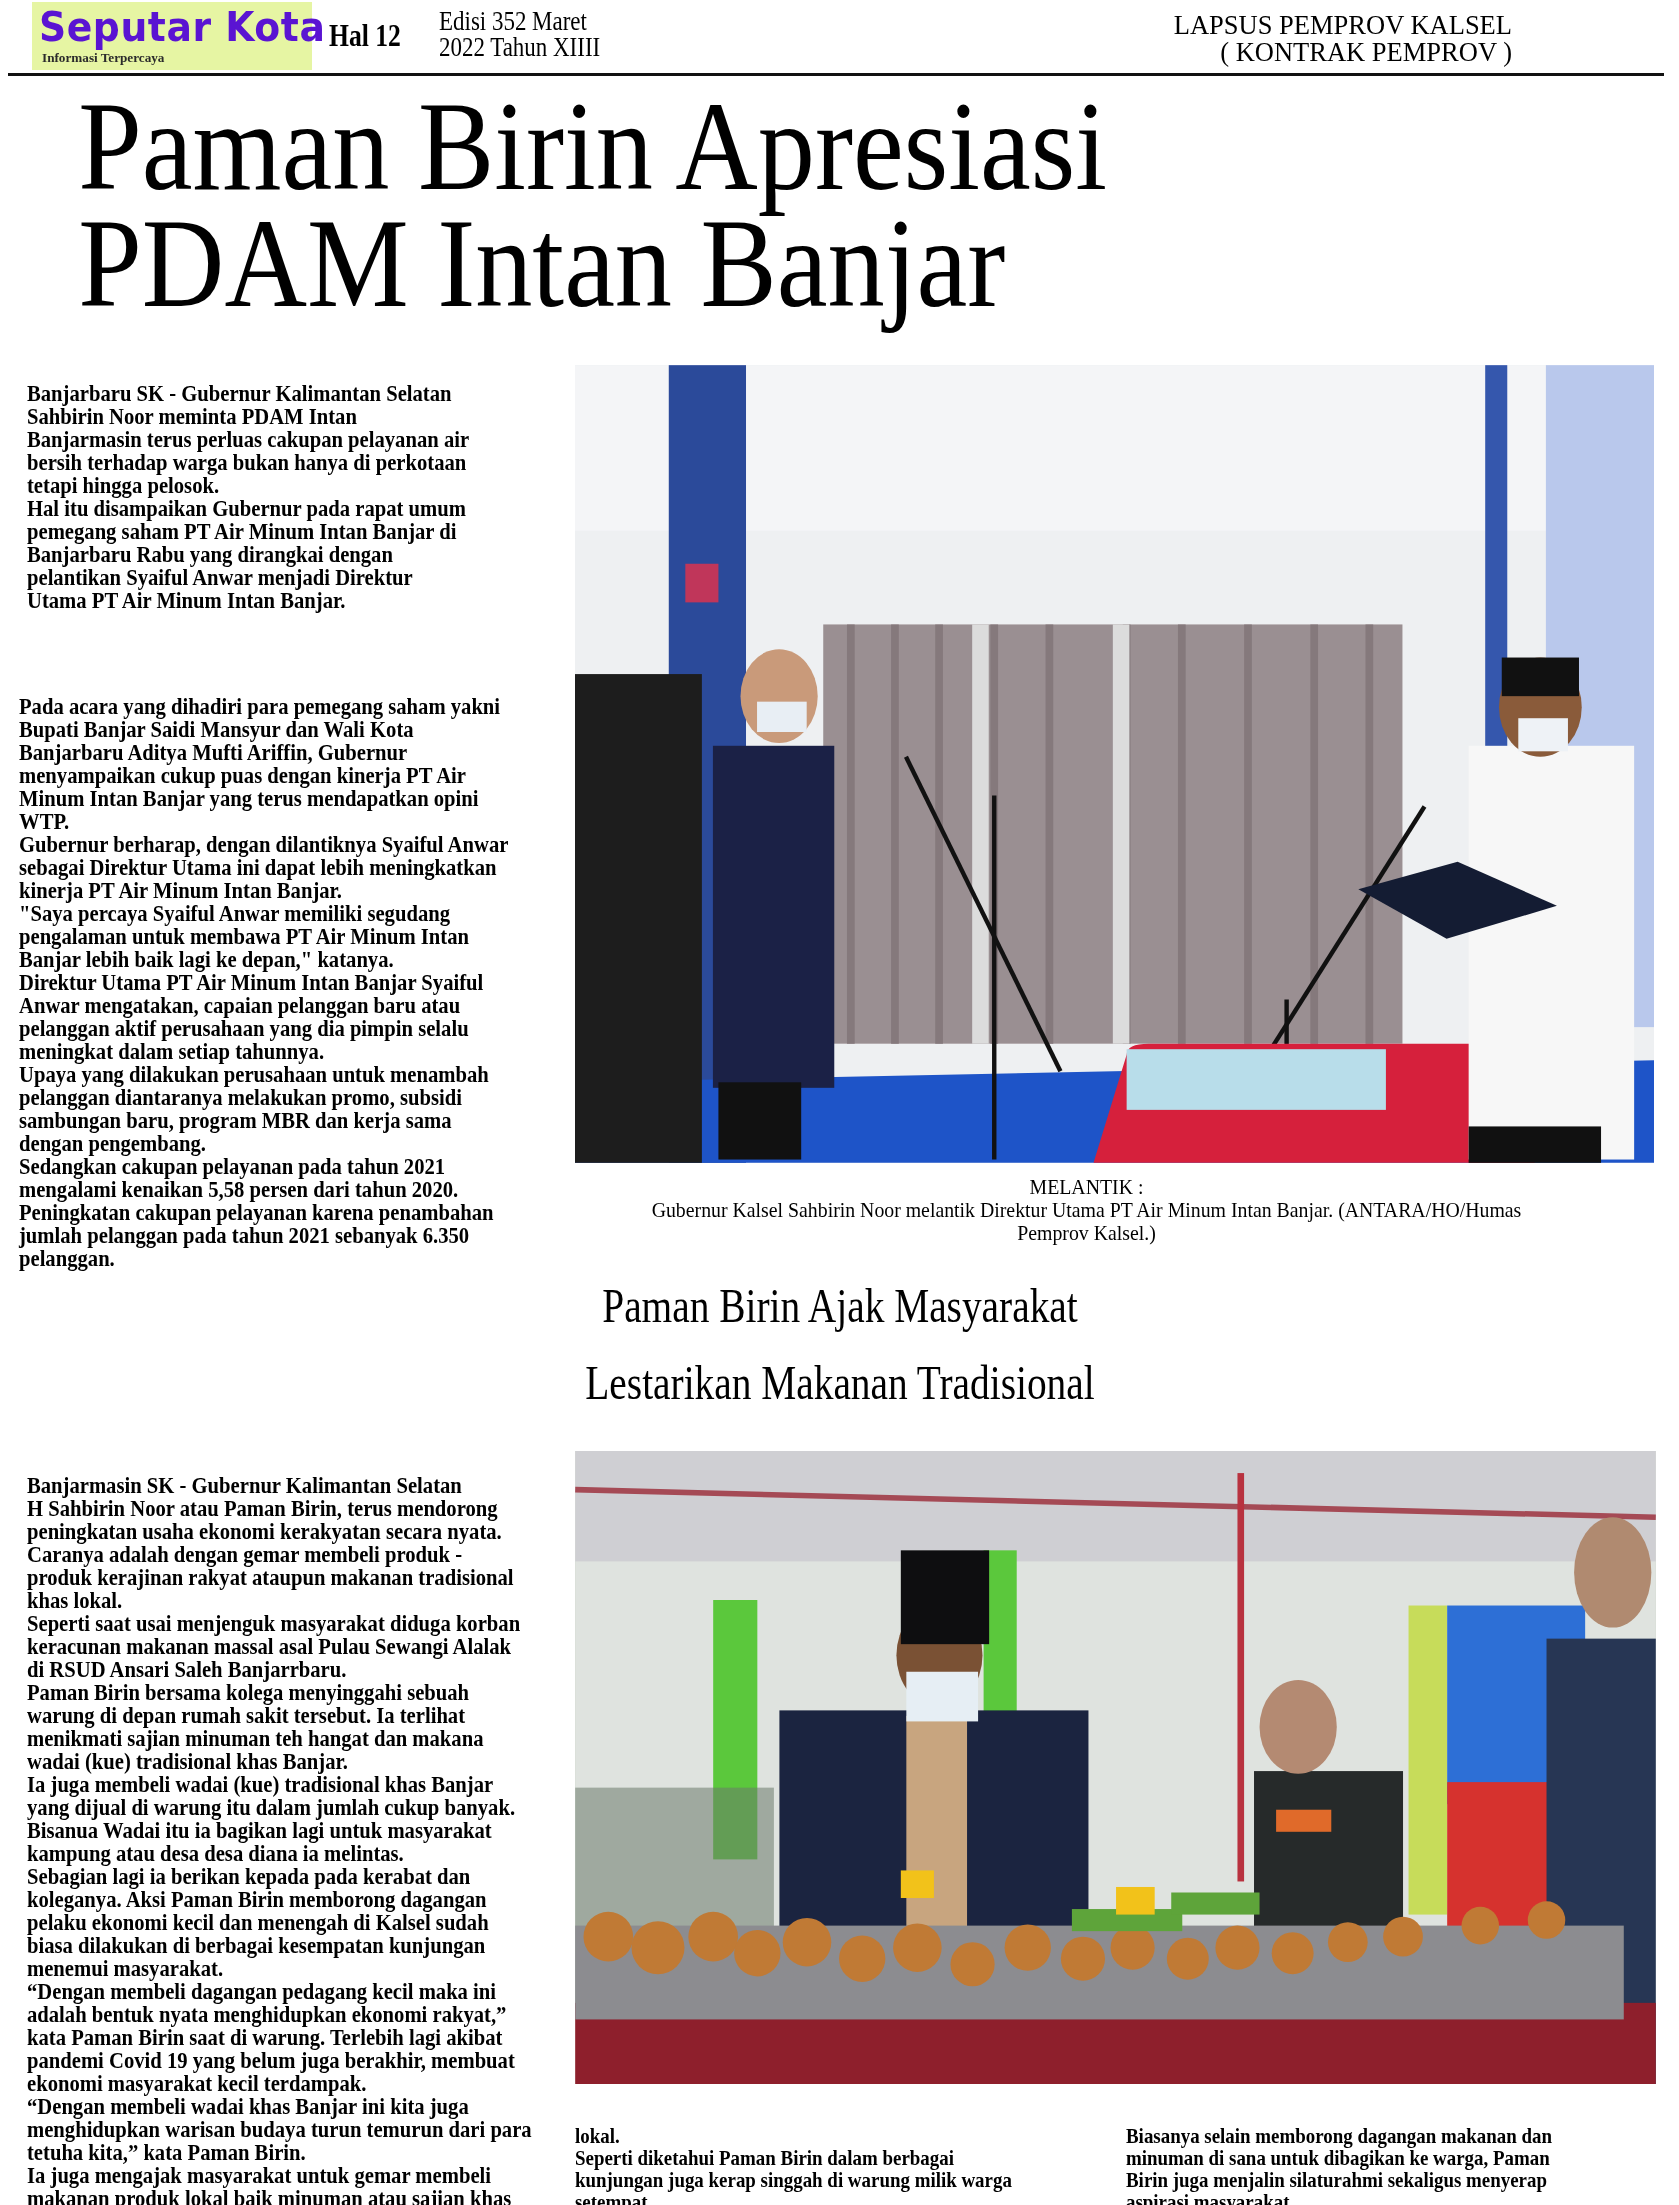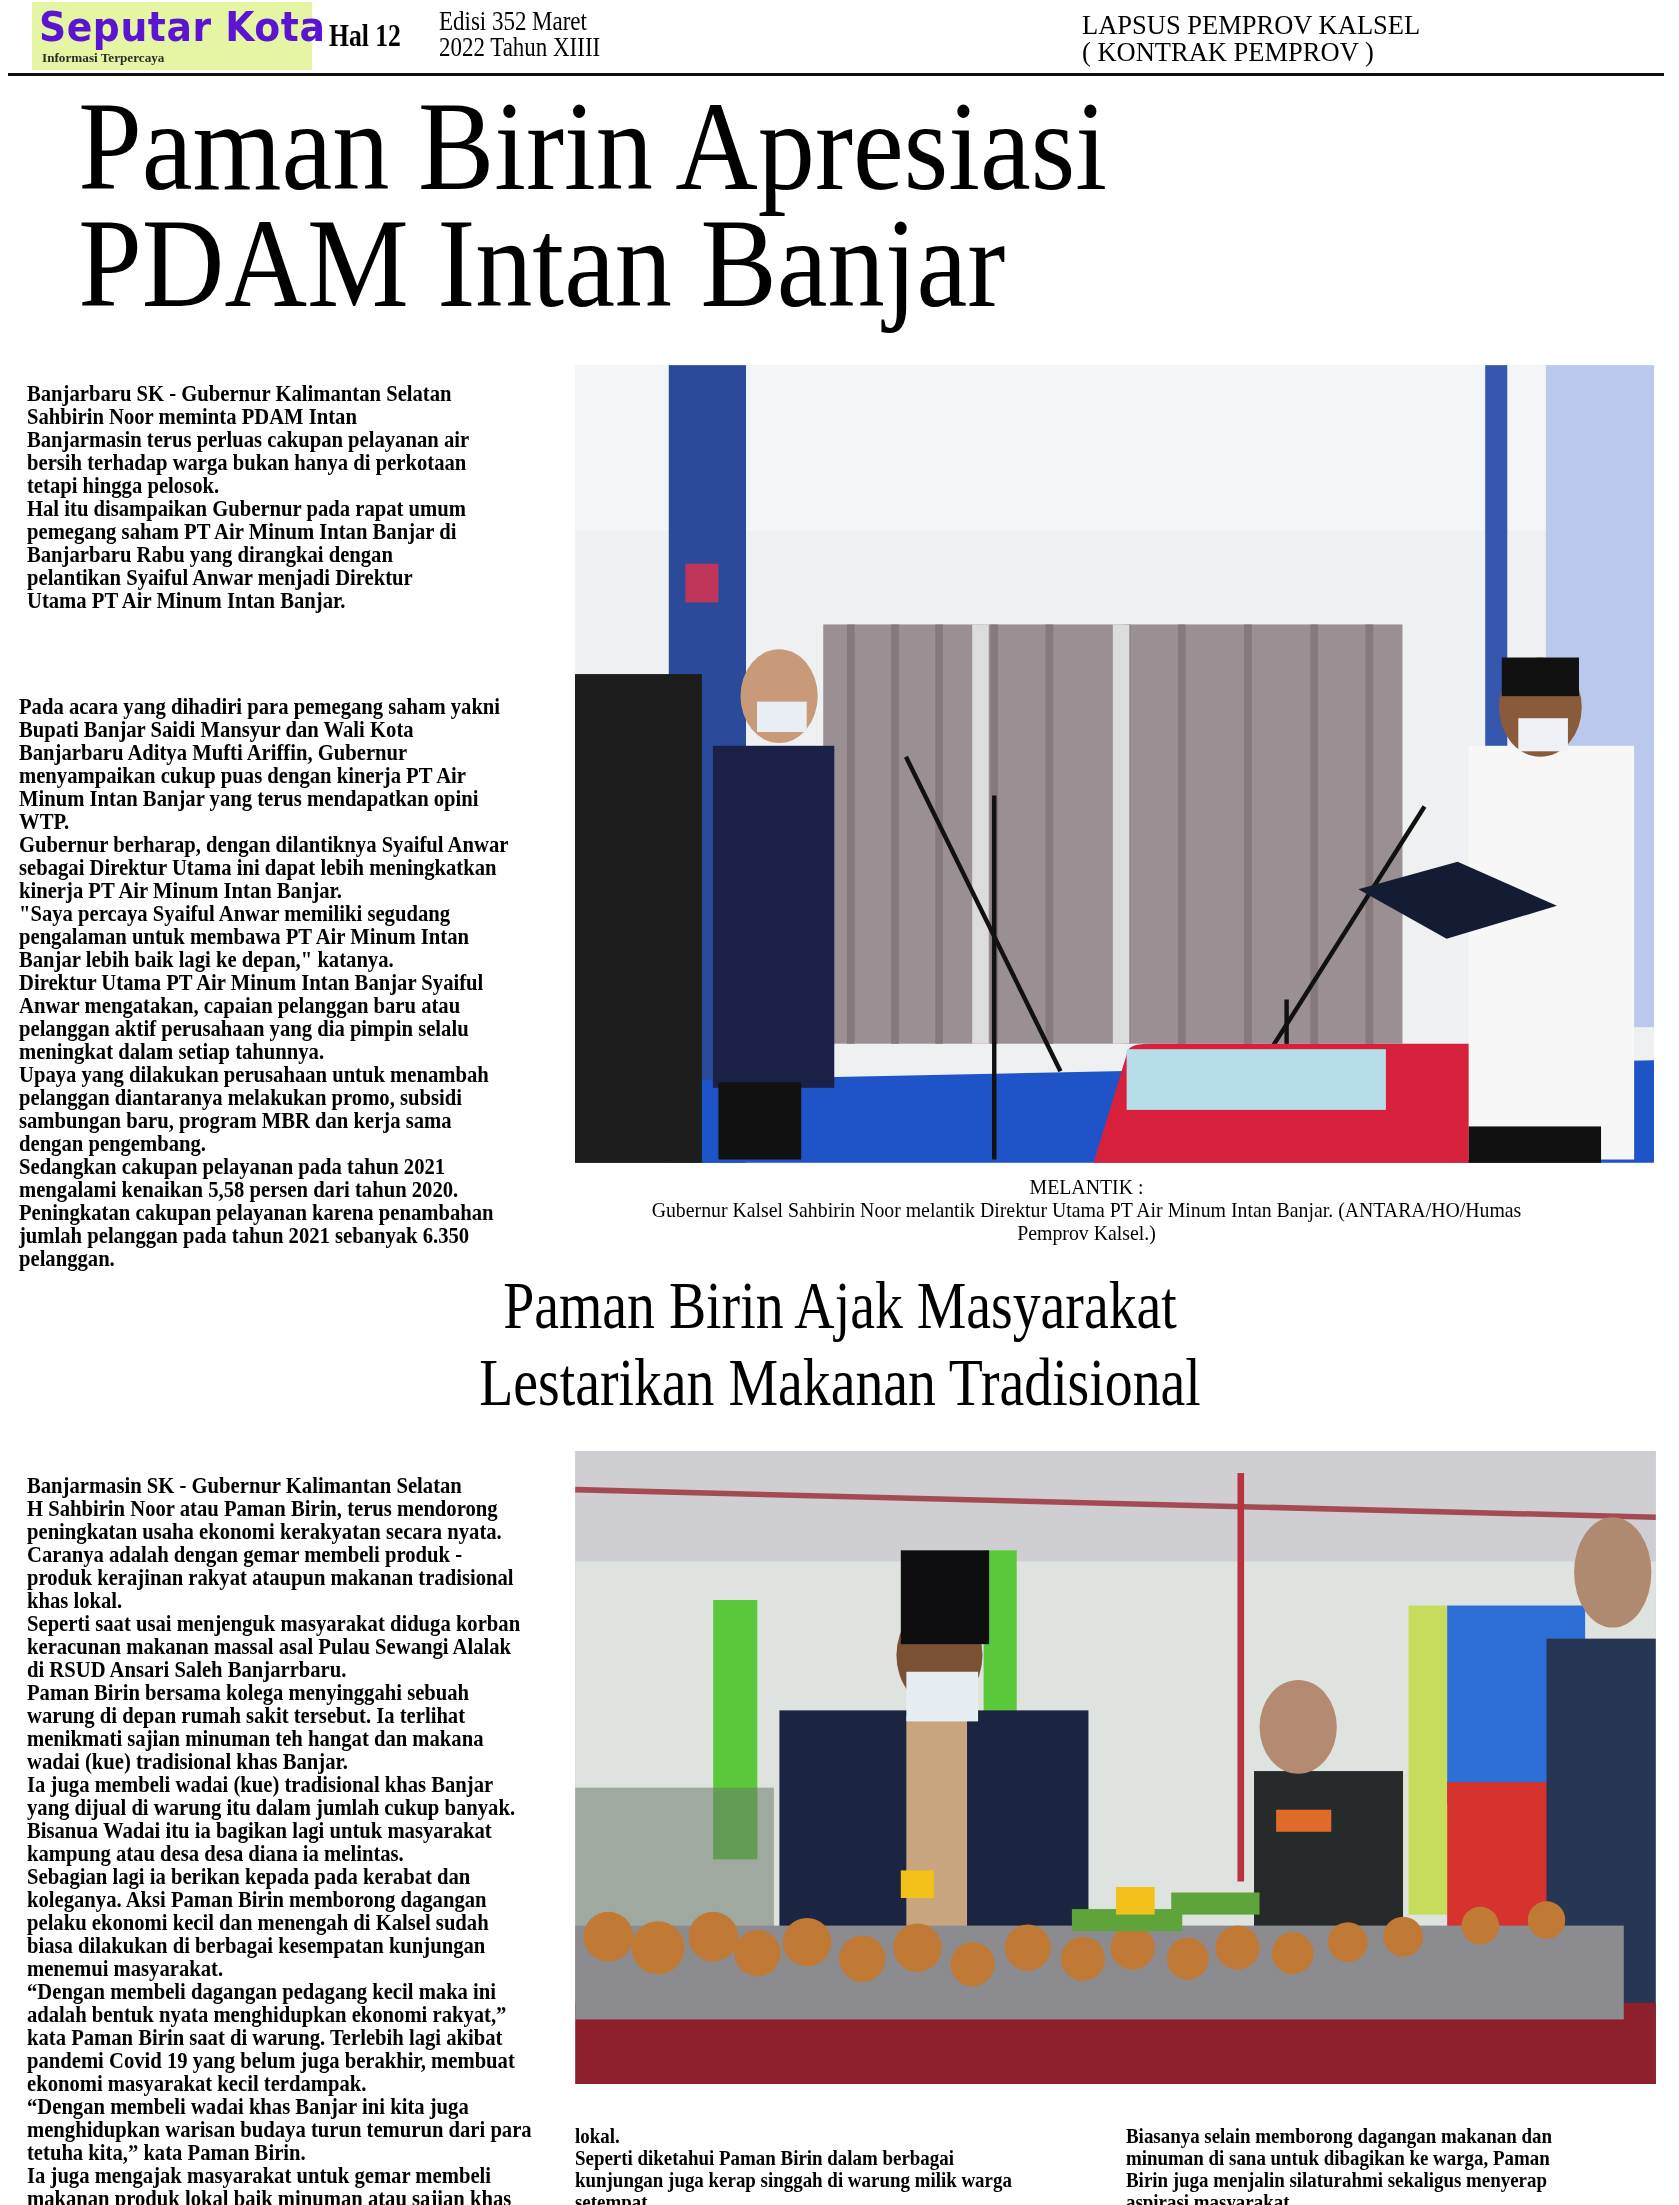--- a/index.html
+++ b/index.html
@@ -9,28 +9,28 @@
   
   .logo { left:32px; top:2.2px; width:280px; height:68px; background:#e6f5a3; }
   .logo-title { left:39px; top:3.3px; font-family:"DejaVu Sans", sans-serif; font-weight:bold;
                 font-size:41px; color:#5a14d2; letter-spacing:0.6px; white-space:nowrap;
                 transform:scaleX(0.92); transform-origin:left top; }
   .logo-sub { left:42px; top:50px; font-size:13.2px; font-weight:bold; color:#2b2b2b; white-space:nowrap;text-align:center; }
   .hal { left:329px; top:16.6px; font-size:32px; font-weight:bold; white-space:nowrap;
          transform:scaleX(0.8); transform-origin:left top; }
   .edisi { left:439px; top:7.7px; font-size:28px; line-height:26.5px; white-space:nowrap;
            transform:scaleX(0.82); transform-origin:left top; }
-  .lapsus { left:1082px; top:12px; width:430px; text-align:left; font-size:26.5px; line-height:26.5px;
+  .lapsus { left:1082px; top:12px; width:430px; text-align:right; font-size:26.5px; line-height:26.5px;
             white-space:nowrap; }
   .lapsus span { display:block; }
   .rule { left:7.7px; top:73px; width:1656px; height:2.8px; background:#111; }
   
   .headline1 { left:0; top:88px; width:1566px; font-size:127px; line-height:117px; }
   .headline1 span { display:block; transform:scaleX(0.9); }
-  .headline2 { left:0; top:1267px; width:1680px; text-align:center; font-size:68px; line-height:77px; }
+  .headline2 { left:0; top:1267px; width:1680px; text-align:center; font-size:48px; line-height:77px; }
   .headline2 span { display:block; transform:scaleX(0.82); }
   
   .col { font-size:24px; line-height:23px; white-space:pre-line;font-weight:bold; }
   .col p { margin:0; transform:scaleX(0.86); transform-origin:left top; width:618px; }
   .col1a { left:26.5px; top:359px; width:552px; }
   .col1b { left:19px; top:672px; width:552px; }
   .col2 { left:26.5px; top:1451px; width:552px; }
   .col3a { left:575px; top:2103px; width:530px; font-size:22px; line-height:22px; }
   .col3a p { width:607px; }
   .col3b { left:1126px; top:2103px; width:541px; font-size:22px; line-height:22px; }

